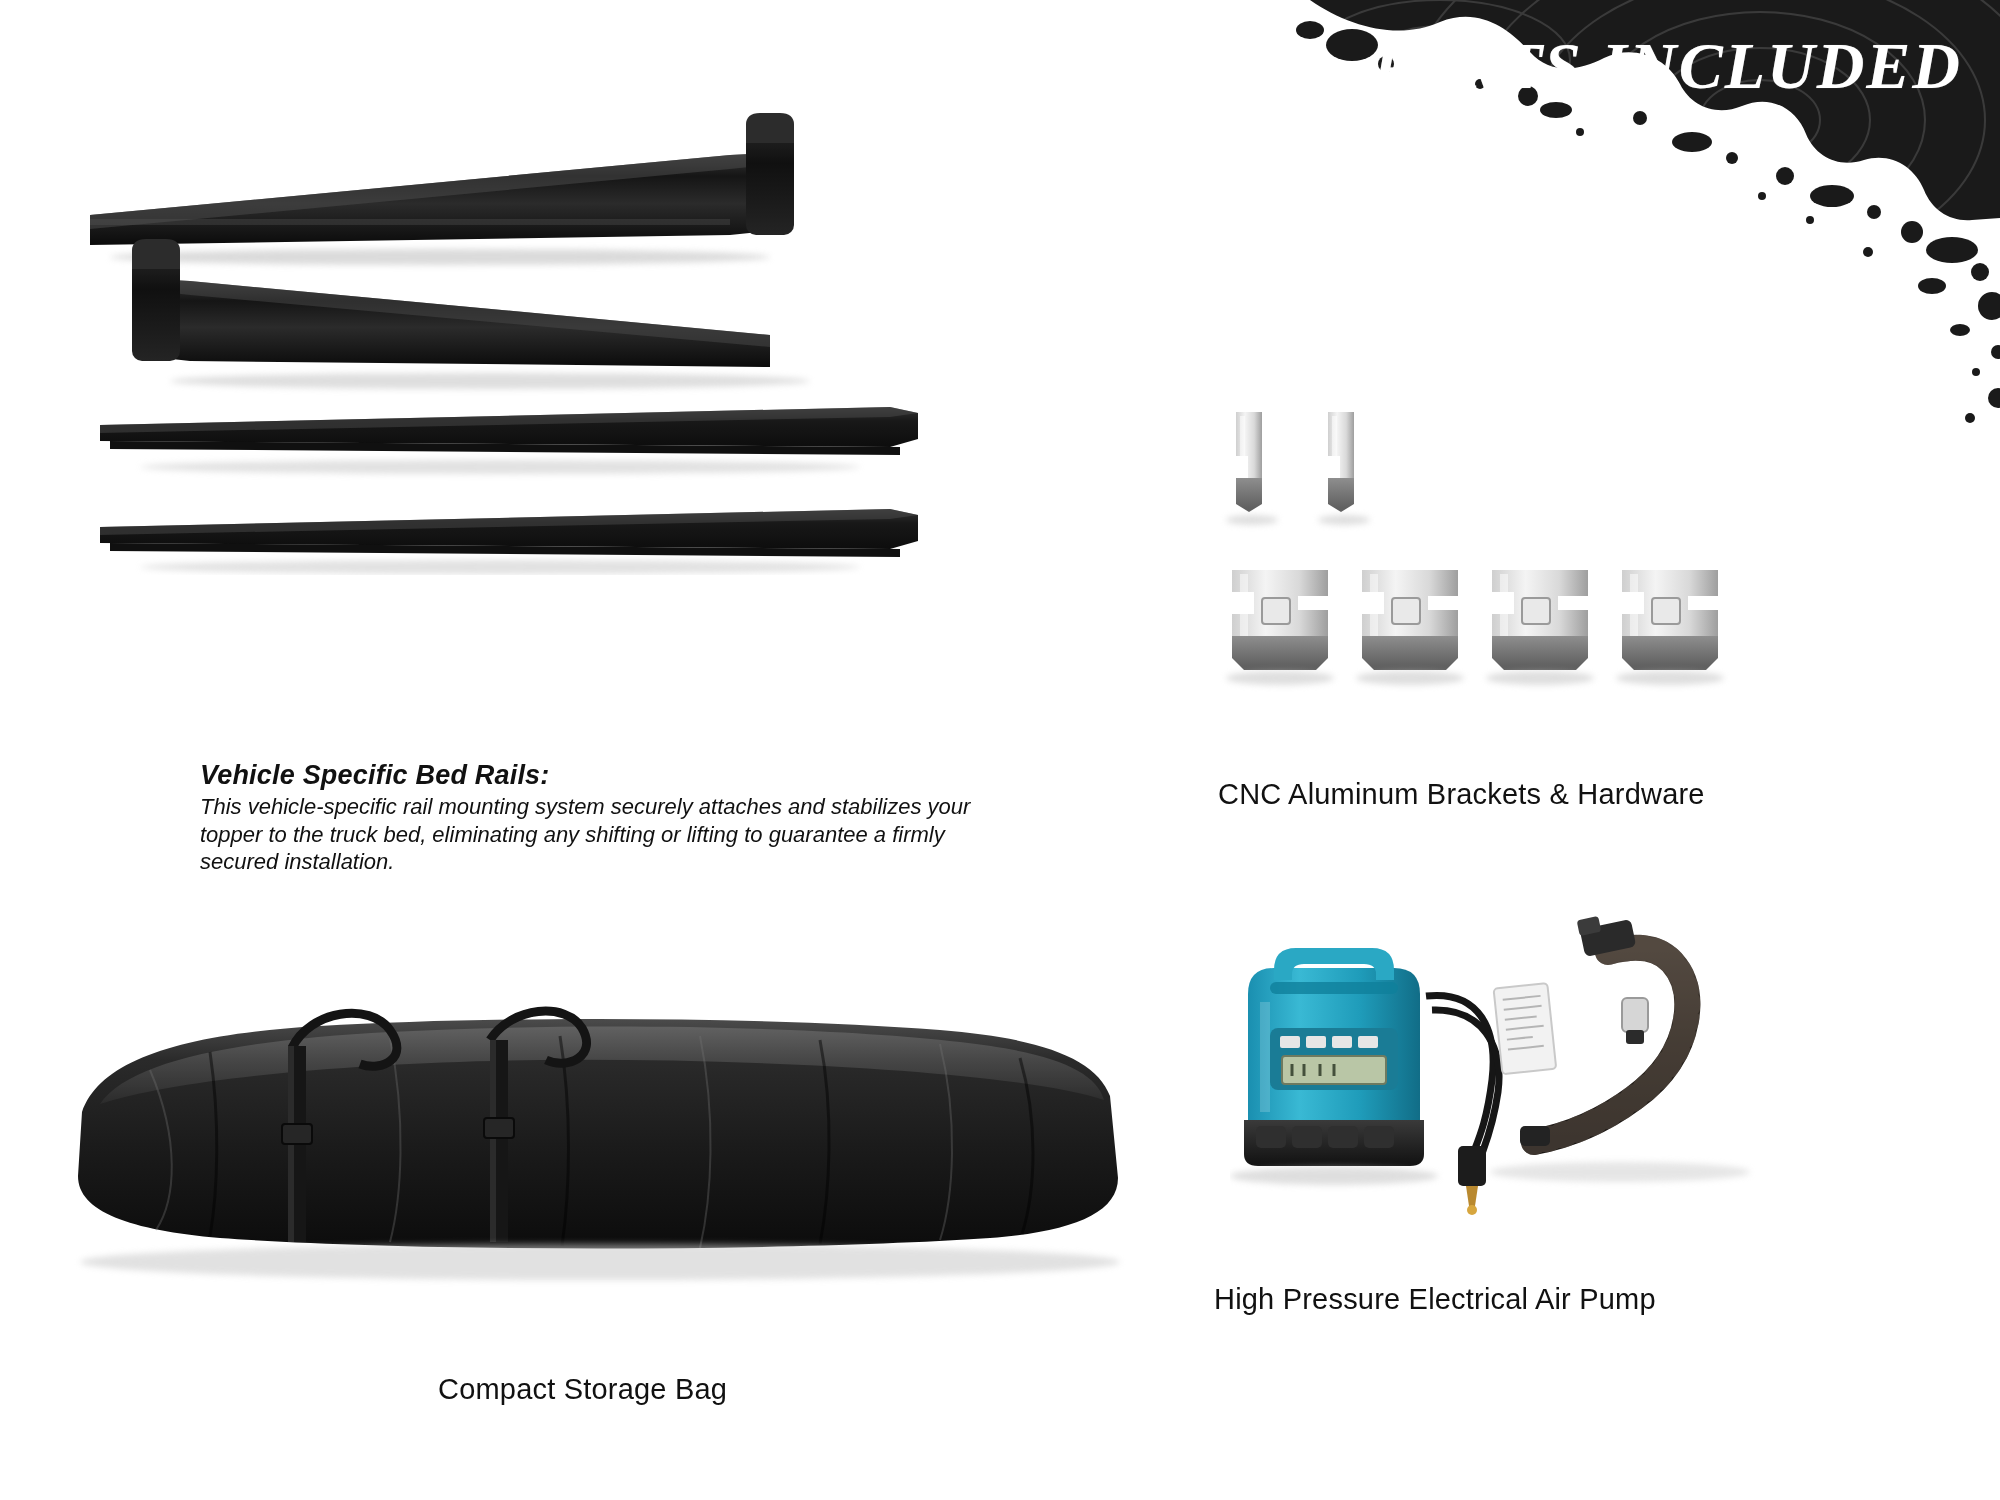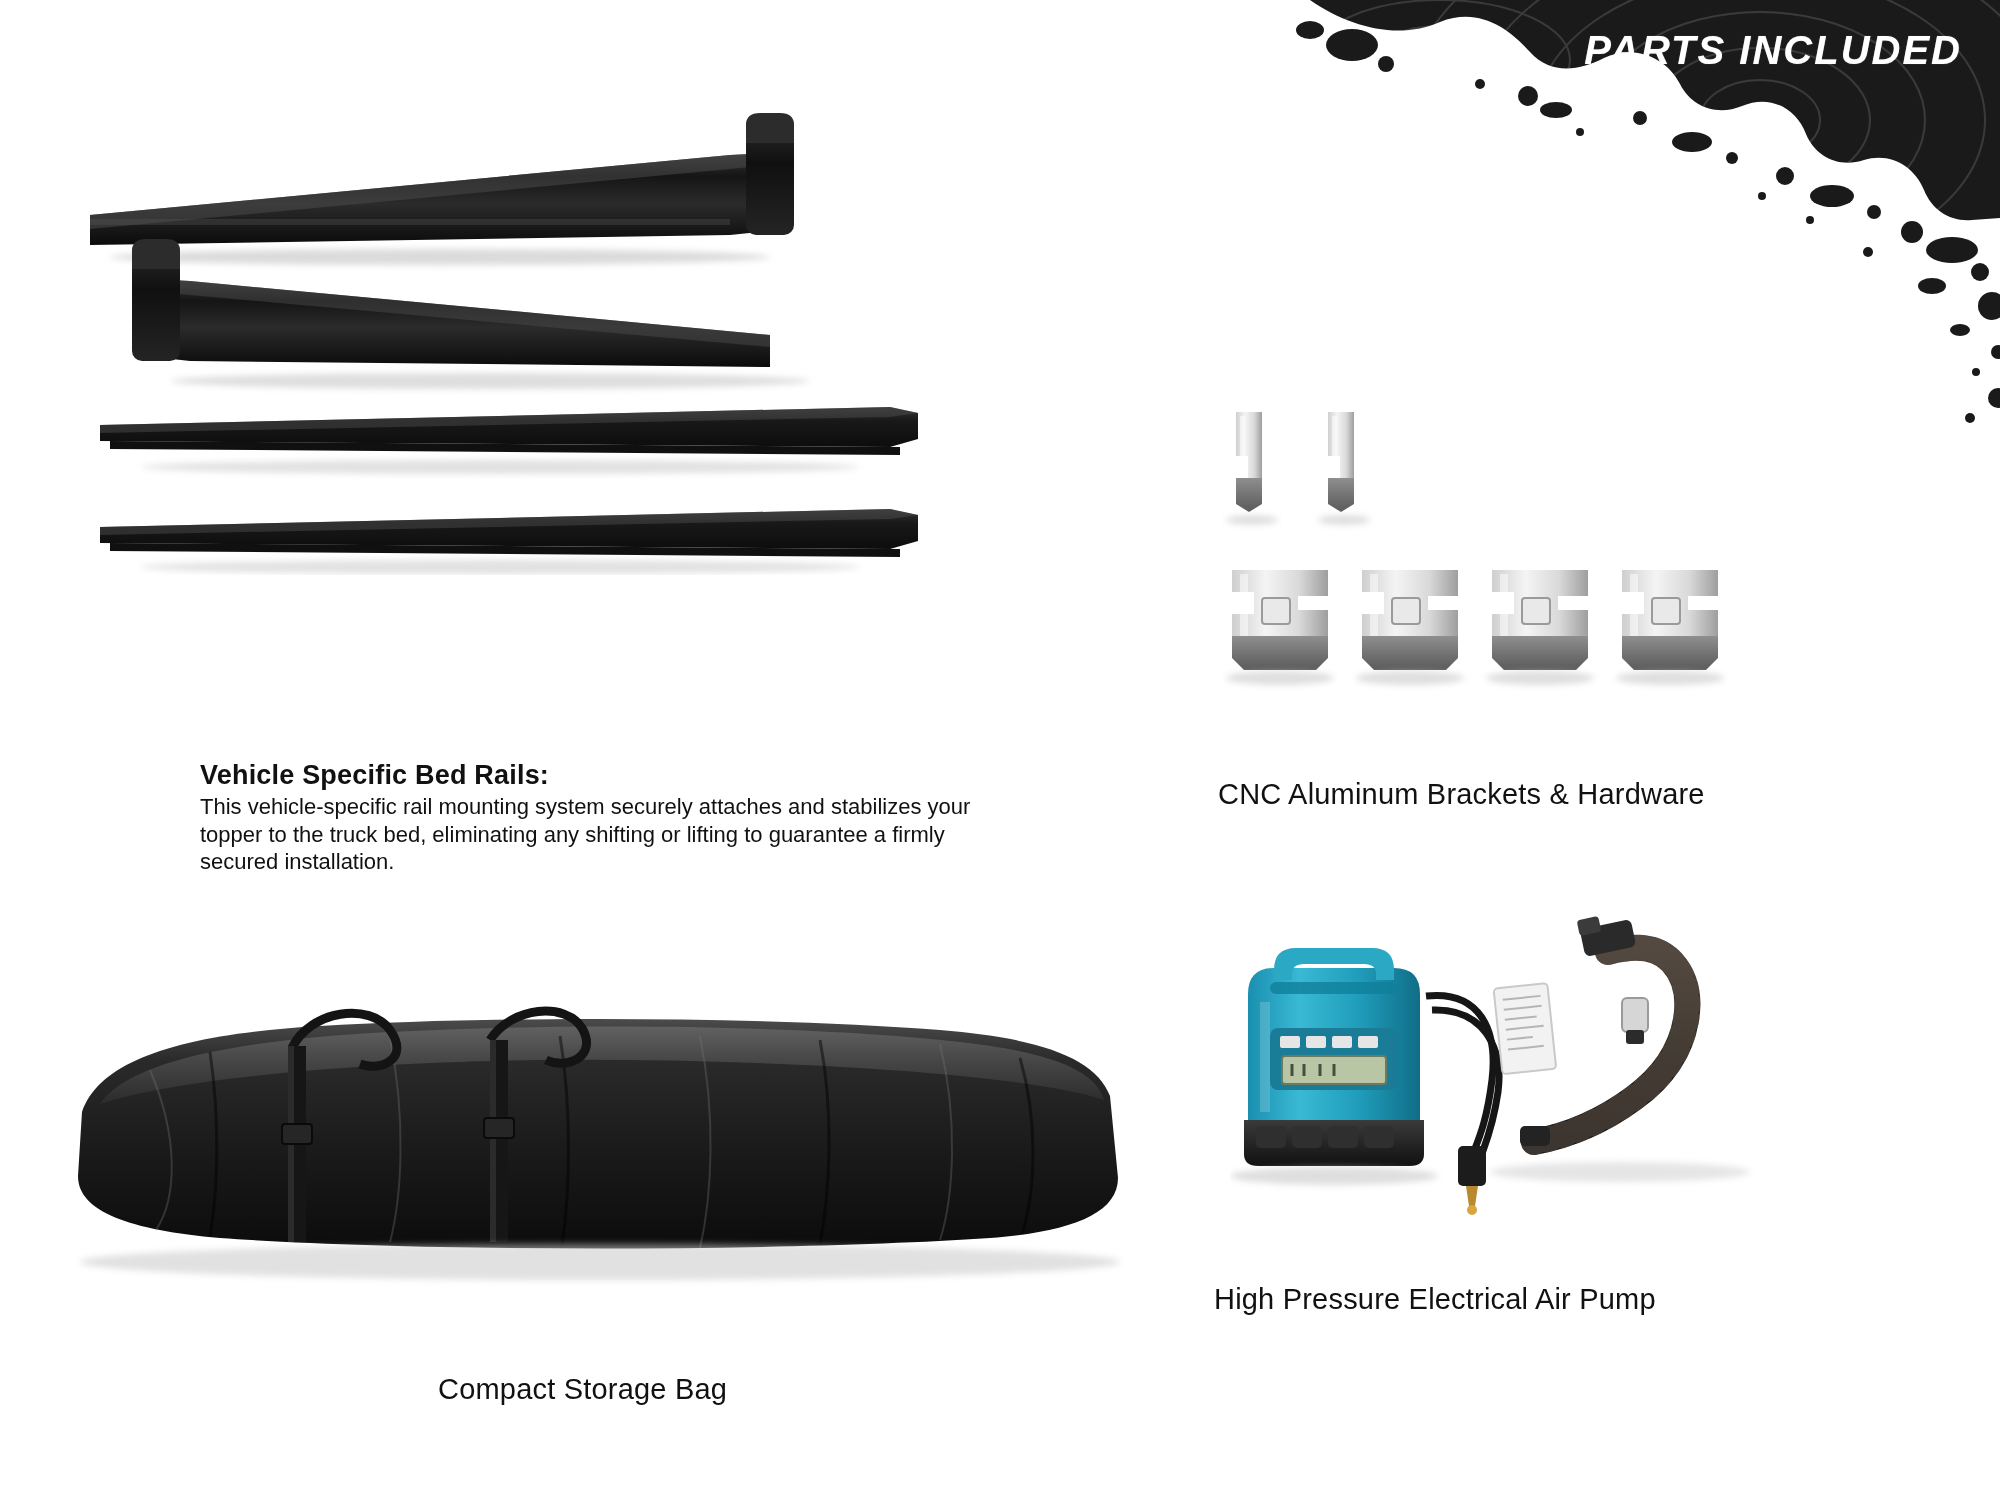--- a/index.html
+++ b/index.html
@@ -24,24 +24,24 @@
     width: 1120px;
     height: 470px;
     pointer-events: none;
   }
   .splatter-wrap svg { display: block; width: 100%; height: 100%; }
 
   .banner-title {
     position: absolute;
     top: 28px;
     right: 38px;
-    font-family: Liberation Sans, sans-serif;
+    font-family: Liberation Serif, serif;
     font-weight: bold;
     font-style: italic;
-    font-size: 40px;
+    font-size: 66px;
     letter-spacing: 2px;
     color: #ffffff;
     text-transform: uppercase;
     white-space: nowrap;
     text-shadow: 0 0 1px rgba(255,255,255,.4);
   }
 
   
   .figure {
     position: absolute;
@@ -64,21 +64,21 @@
     font-size: 29px;
     color: #111;
     margin: 18px;
     letter-spacing: .2px;
   }
 
   
   #bed-rails-figure { left: 70px; top: 95px; width: 880px; height: 480px; }
   #bed-rails-figure svg { display:block; width: 100%; height: 100%; }
 
-  #bed-rails-caption { left: 200px; top: 760px; width: 800px; }
+  #bed-rails-caption { left: 200px; top: 760px; width: 800px; font-style: italic; }
 
   
   #brackets-figure { left: 1210px; top: 410px; width: 560px; height: 330px; }
   #brackets-figure svg { display:block; width:100%; height:100%; }
   #brackets-caption { left: 1200px; top: 760px; width: 680px; text-align: left; }
 
   
   #storage-bag-figure { left: 60px; top: 1000px; width: 1110px; height: 320px; }
   #storage-bag-figure svg { display:block; width:100%; height:100%; }
   #storage-bag-caption { left: 420px; top: 1355px; width: 700px; }

